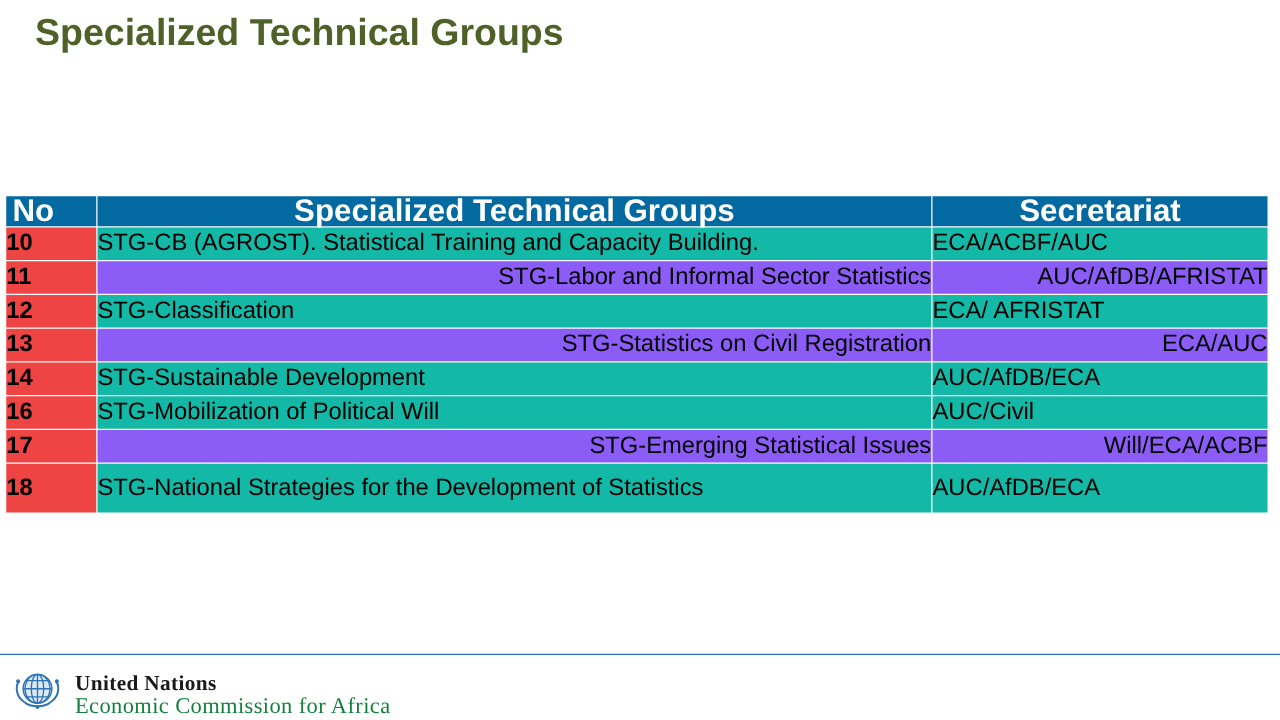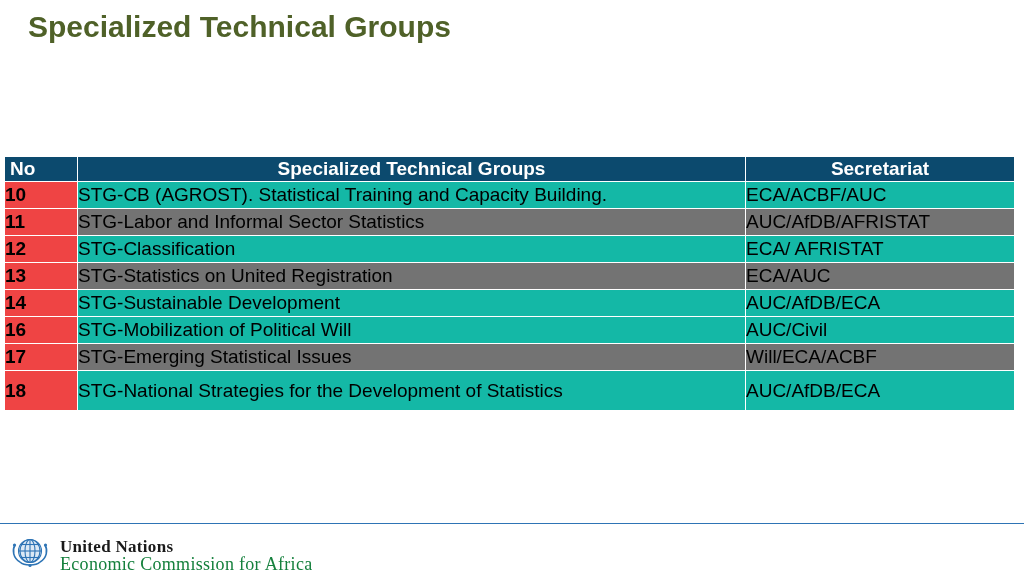--- a/index.html
+++ b/index.html
@@ -35,23 +35,23 @@
     width: 1009px;
     border-collapse: separate;
     border-spacing: 1px 1px;
     table-layout: fixed;
   }
   .stg-table col.col-no      { width: 72px; }
   .stg-table col.col-name    { width: 667px; }
   .stg-table col.col-sec     { width: 268px; }
 
   .stg-table th {
-    background: #0c4a6e;
+    background: #0369a1;
     color: #ffffff;
-    font-size: 19px;
+    font-size: 25px;
     font-weight: bold;
     height: 24px;
     padding: 0;
     text-align: center;
     vertical-align: middle;
     line-height: 24px;
   }
   .stg-table th.th-no {
     text-align: left;
     padding-left: 5px;
@@ -70,21 +70,21 @@
     color: #ffffff;
     font-weight: bold;
     text-align: left;
     padding-left: 5px;
   }
   .cell-name, .cell-sec {
     padding-left: 6px;
     white-space: nowrap;
   }
   tr.row-odd  .cell-name, tr.row-odd  .cell-sec { background: #14b8a6; }
-  tr.row-even .cell-name, tr.row-even .cell-sec { background: #737373; }
+  tr.row-even .cell-name, tr.row-even .cell-sec { background: #8b5cf6; text-align: right; }
 
   tr.row-tall td { height: 39px; }
 
   
   .footer-rule {
     position: absolute;
     left: 0;
     top: 523px;
     width: 1024px;
     height: 1px;
@@ -154,21 +154,21 @@
       <td class="cell-name">STG-Labor and Informal Sector Statistics</td>
       <td class="cell-sec">AUC/AfDB/AFRISTAT</td>
     </tr>
     <tr class="row-odd">
       <td class="cell-no">12</td>
       <td class="cell-name">STG-Classification</td>
       <td class="cell-sec">ECA/ AFRISTAT</td>
     </tr>
     <tr class="row-even">
       <td class="cell-no">13</td>
-      <td class="cell-name">STG-Statistics on United Registration</td>
+      <td class="cell-name">STG-Statistics on Civil Registration</td>
       <td class="cell-sec">ECA/AUC</td>
     </tr>
     <tr class="row-odd">
       <td class="cell-no">14</td>
       <td class="cell-name">STG-Sustainable Development</td>
       <td class="cell-sec">AUC/AfDB/ECA</td>
     </tr>
     <tr class="row-odd">
       <td class="cell-no">16</td>
       <td class="cell-name">STG-Mobilization of Political Will</td>

